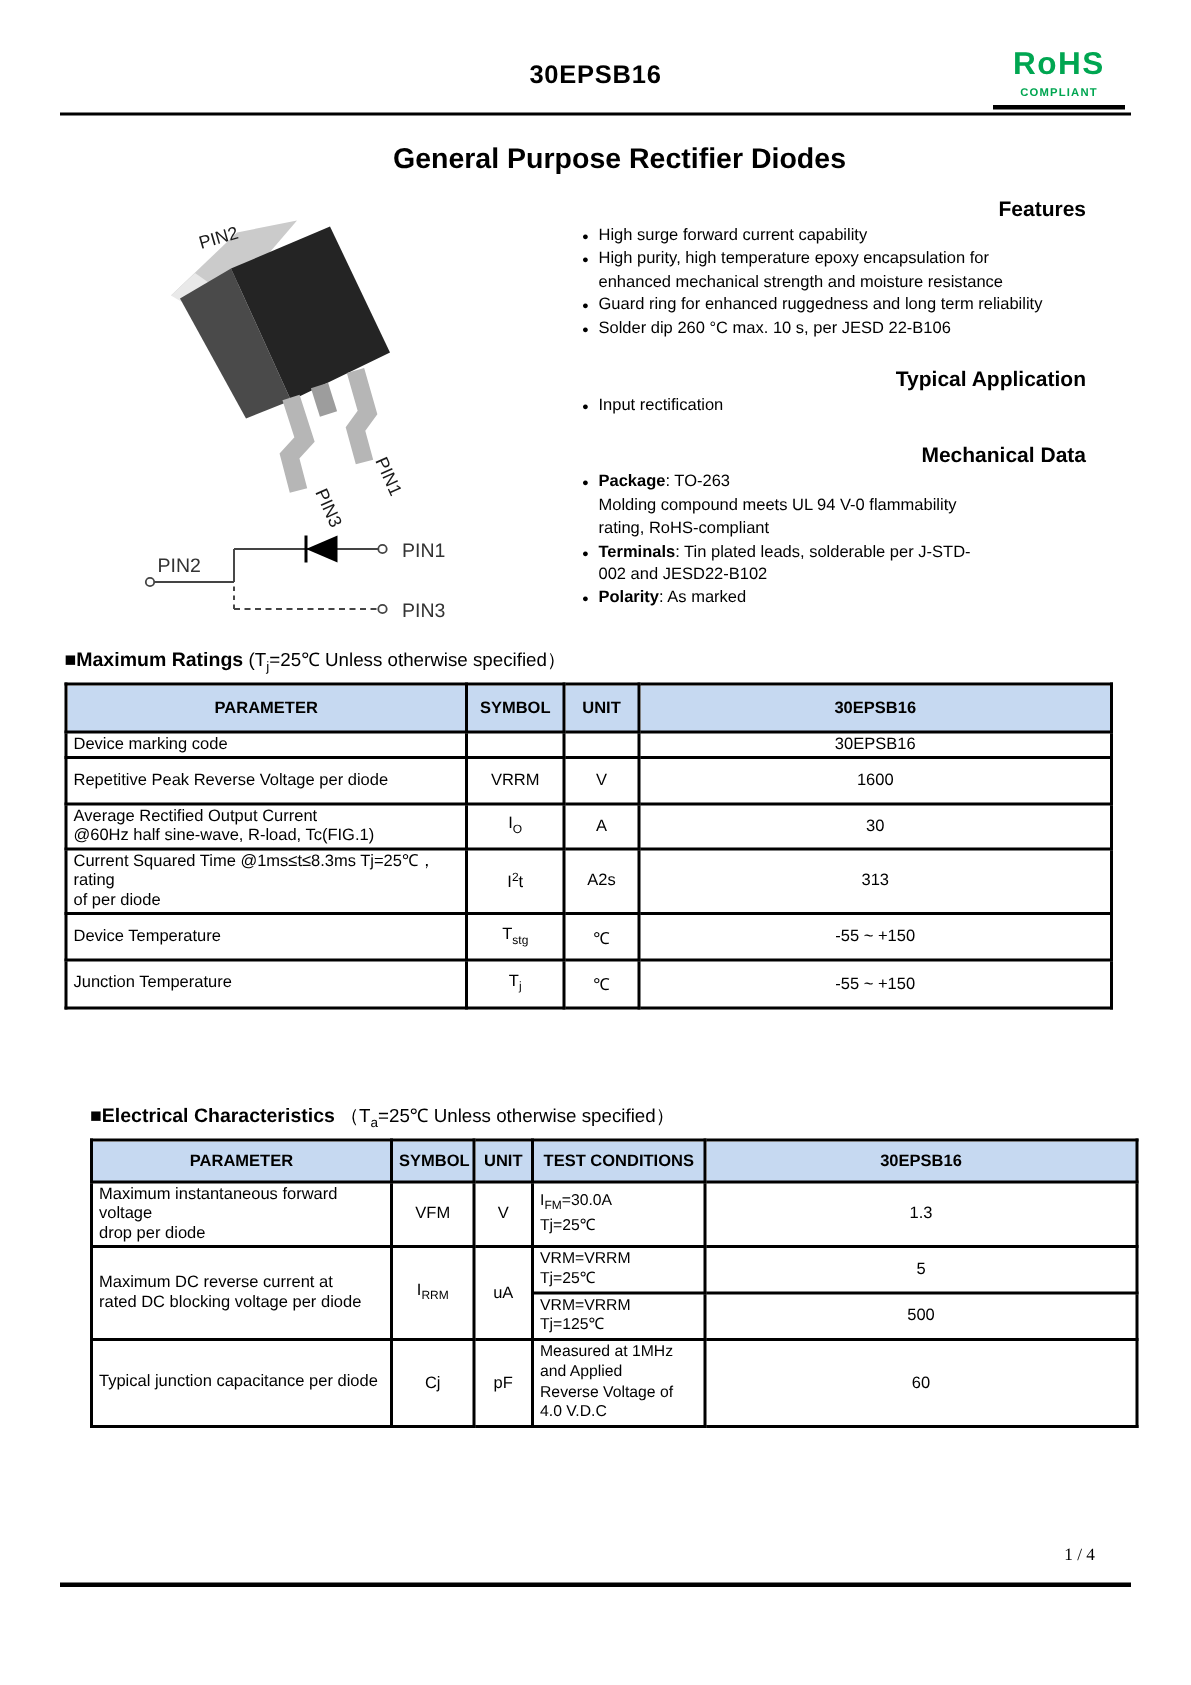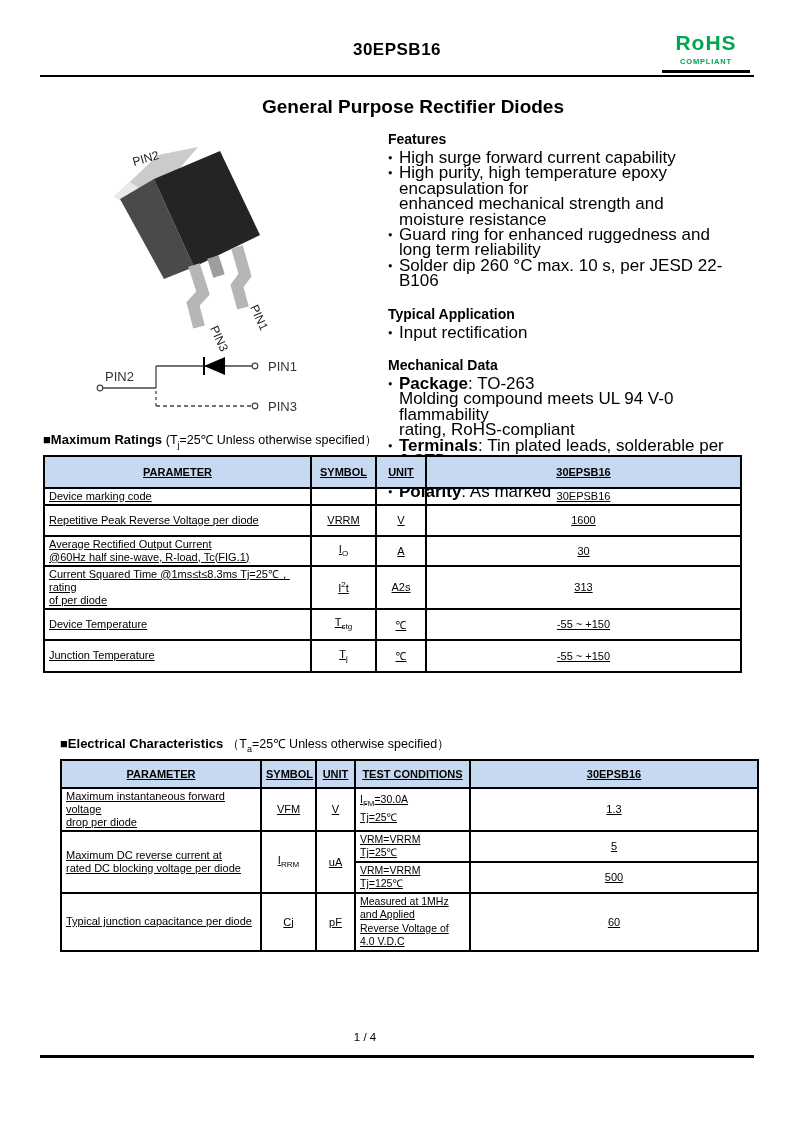--- a/index.html
+++ b/index.html
@@ -25,60 +25,60 @@
   .rohs-sub { font-size: 7.5px; font-weight: bold; letter-spacing: .8px; margin-top: 3px; }
   .rohs-bar { margin-top: 4px; height: 3px; background: #000; }
   .top-rule { top: 75px; left: 40px; width: 714px; height: 2px; background: #000; }
   .doc-title {
     top: 96px; left: 0; width: 794px;
     text-align: center; font-size: 19px; font-weight: bold; margin-left: 16px;
   }
 
   
   .right-col { top: 131px; left: 388px; width: 336px; }
-  .h2 { font-size: 14px; font-weight: bold; margin: 0 0 3px 0; }
+  .h2 { font-size: 14px; font-weight: bold; margin: 0 0 3px 0; text-align: right; }
   .mt1 { margin-top: 17px; }
-  .blist { list-style: none; margin: 0; padding: 0; font-size: 17px; line-height: 15.4px; }
+  .blist { list-style: none; margin: 0; padding: 0; font-size: 11px; line-height: 15.4px; }
   .blist li { position: relative; padding-left: 11px; }
   .blist li::before {
     content: "\25CF"; position: absolute; left: 0; top: 0;
     font-size: 7.5px; line-height: 15.4px;
   }
 
   
   .pkg-svg { top: 135px; left: 100px; }
   .sch-svg { top: 350px; left: 92px; }
   .sch-text { font-size: 13px; fill: #333; font-family: "Liberation Sans", sans-serif; }
   .pkg-text { font-size: 12px; fill: #1a1a1a; font-family: "Liberation Sans", sans-serif; }
 
   
   .mr-section { top: 431px; left: 43px; width: 700px; }
   .ec-section { top: 715px; left: 60px; width: 700px; margin-top: 20px; }
   .sec-head { font-size: 13px; margin-bottom: 5px; white-space: nowrap; }
   .sec-title { font-weight: bold; }
   .sec-cond { font-weight: normal; font-size: 12.5px; }
-  table.dtable { border-collapse: collapse; table-layout: fixed; width: 699px; text-decoration: underline; }
+  table.dtable { border-collapse: collapse; table-layout: fixed; width: 699px; }
   .dtable th, .dtable td {
     border: 2px solid #000;
     font-size: 11px; padding: 1px 4px;
     vertical-align: middle; overflow: hidden;
   }
   .dtable th {
     background: #c6d9f1; font-weight: bold; text-align: center; font-size: 11px;
   }
   .dtable td.param { text-align: left; line-height: 13px; }
   .dtable td.c { text-align: center; }
   .dtable td.cond { text-align: left; font-size: 10.5px; line-height: 13.5px; }
   .dtable sub { font-size: 8px; }
   .dtable sup { font-size: 8px; }
   .sec-cond sub { font-size: 9px; }
   tr.subrow td { border-top-width: 1px; }
 
   
-  .footer-page { top: 1031px; left: 0; width: 730px; text-align: center; font-size: 11.5px; }
+  .footer-page { top: 1031px; left: 0; width: 730px; text-align: right; font-size: 11.5px; font-family: Liberation Serif, serif; }
   .bottom-rule { top: 1055px; left: 40px; width: 714px; height: 3px; background: #000; }
 </style>
 </head>
 <body>
 
 <div>
 
   <div class="abs part-number">30EPSB16</div>
 
   <div class="abs rohs" style="color:#00A651;">

